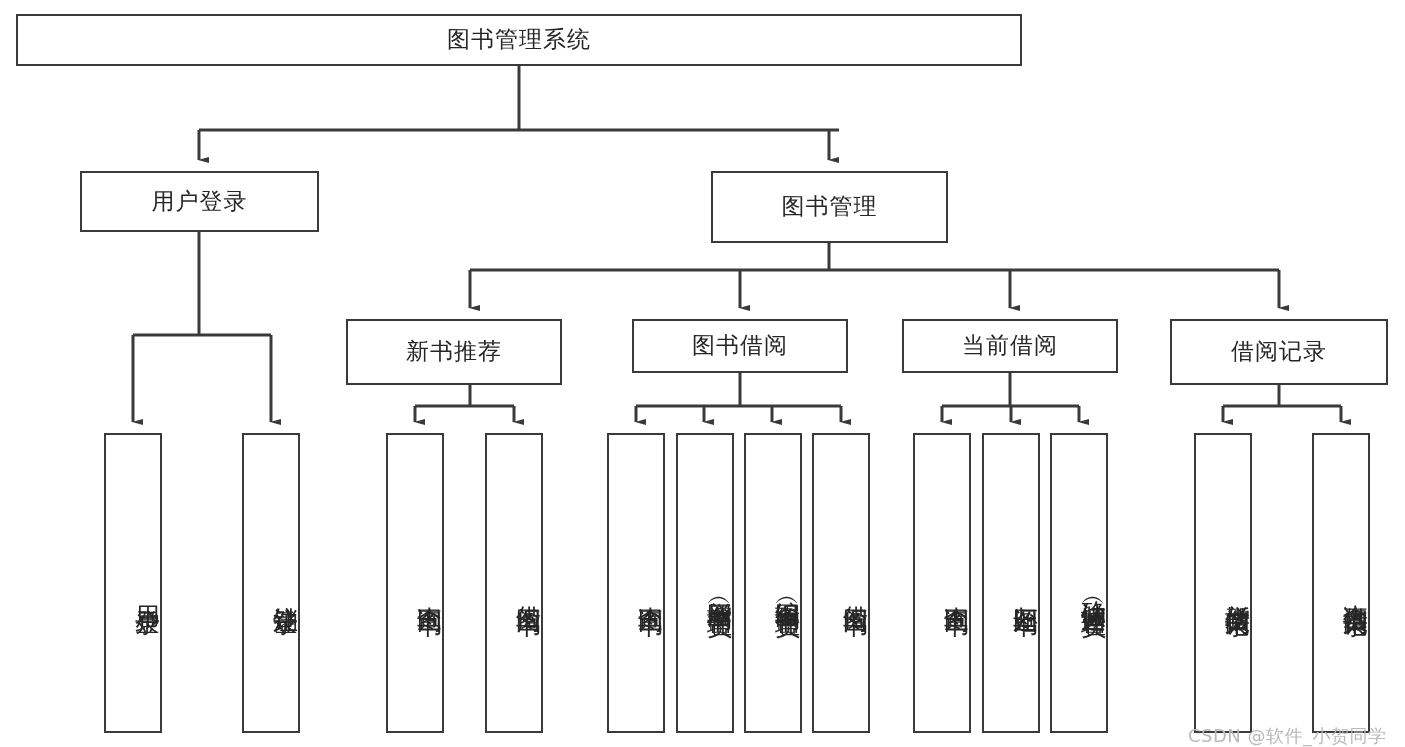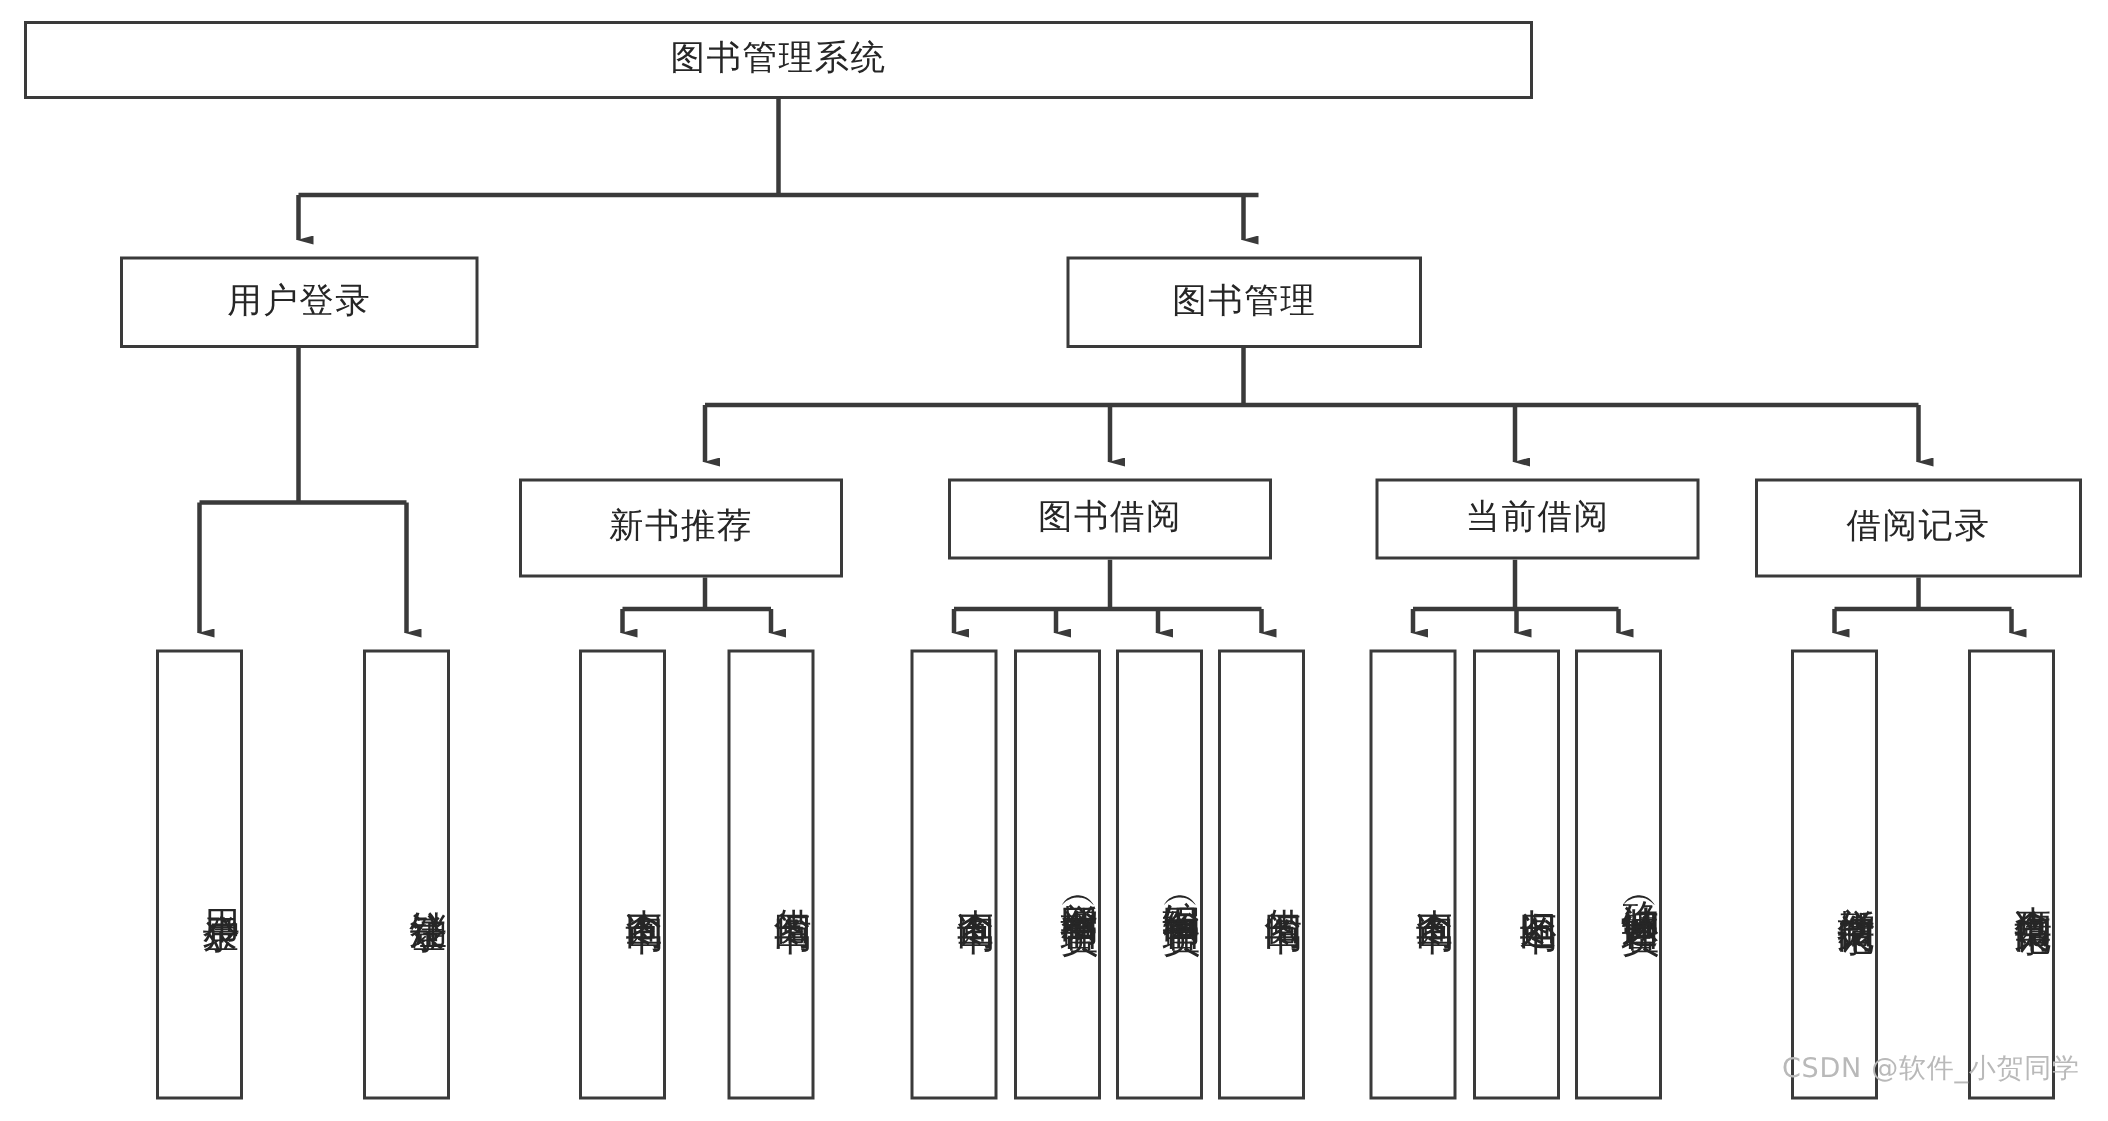--- a/index.html
+++ b/index.html
@@ -54,21 +54,21 @@
     line-height: 1;
     padding-top: 14px;
     align-items: flex-start;
     justify-content: center;
     white-space: nowrap;
     overflow: hidden;
   }
   .watermark {
     position: absolute;
     left: 1188px;
-    top: 700px;
+    top: 724px;
     font-size: 18px;
     color: #b9b9b9;
     letter-spacing: 0.5px;
     white-space: nowrap;
     font-family: "DejaVu Sans", "Liberation Sans", sans-serif;
   }
 </style>
 </head>
 <body>
 
@@ -124,31 +124,31 @@
     </g>
   </svg>
 
   <div class="node node-h node-root" style="left:16px; top:14px; width:1006px; height:52px;">
     <span>图书管理系统</span>
   </div>
 
   <div class="node node-h" style="left:80px; top:171px; width:239px; height:61px;">
     <span>用户登录</span>
   </div>
-  <div class="node node-h" style="left:711px; top:171px; width:237px; height:61px;">
+  <div class="node node-h" style="left:711px; top:171px; width:237px; height:72px;">
     <span>图书管理</span>
   </div>
 
   <div class="node node-h" style="left:346px; top:319px; width:216px; height:66px;">
     <span>新书推荐</span>
   </div>
   <div class="node node-h" style="left:632px; top:319px; width:216px; height:54px;text-align:right;">
     <span>图书借阅</span>
   </div>
-  <div class="node node-h" style="left:902px; top:319px; width:216px; height:54px;margin-left:15px;">
+  <div class="node node-h" style="left:902px; top:319px; width:216px; height:54px;">
     <span>当前借阅</span>
   </div>
   <div class="node node-h" style="left:1170px; top:319px; width:218px; height:66px;">
     <span>借阅记录</span>
   </div>
 
   <div class="node node-v" style="left:104px; top:433px; width:58px; height:300px;">
     <span>用户登录</span>
   </div>
   <div class="node node-v" style="left:242px; top:433px; width:58px; height:300px;">

